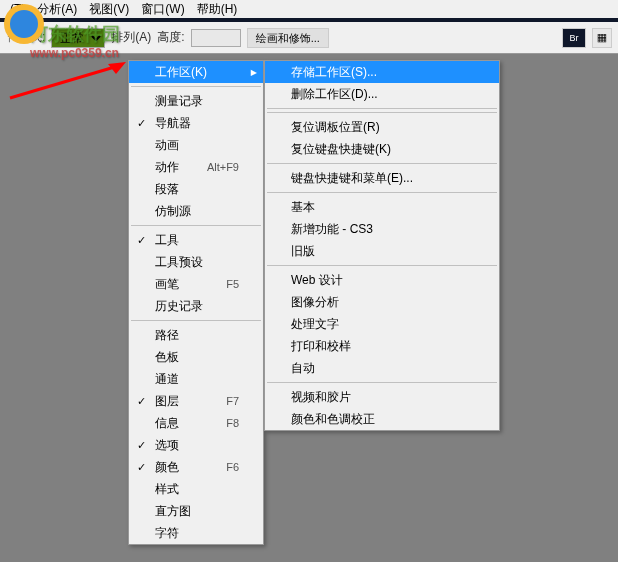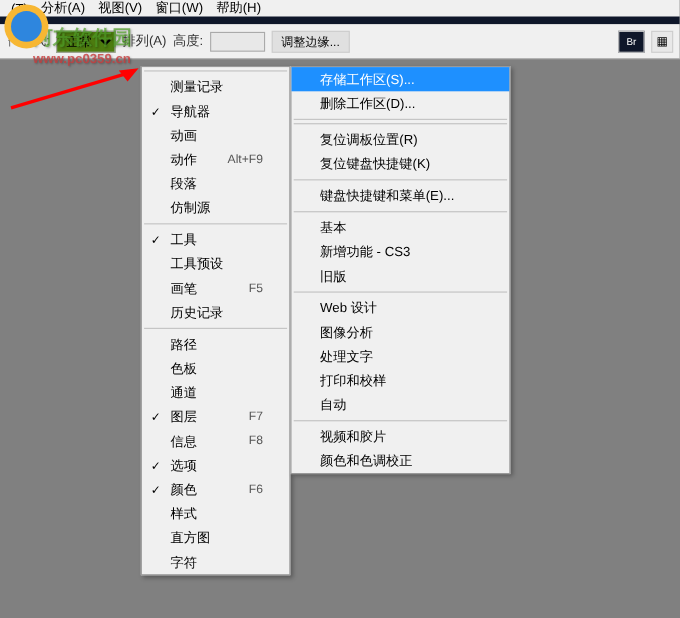--- a/index.html
+++ b/index.html
@@ -1,37 +1,37 @@
 <!DOCTYPE html>
 <html><head>
 <meta charset="utf-8">
 <style>
 * { margin: 0; padding: 0; box-sizing: border-box; font-family: "Microsoft YaHei", SimSun, sans-serif; }
 body { width: 618px; height: 562px; background: #808080; overflow: hidden; position: relative; }
 
-.menubar { background: #f0f0f0; height: 22px; display: flex; align-items: center; padding: 0 4px; font-size: 12px; border-bottom: 7px solid #0f172a; }
+.menubar { background: #f0f0f0; height: 22px; display: flex; align-items: center; padding: 0 4px; font-size: 12px; border-bottom: 4px solid #0f172a; }
 .menubar-item { padding: 2px 6px; cursor: pointer; }
 
 .toolbar { background: #f0f0f0; height: 32px; display: flex; align-items: center; padding: 0 6px; font-size: 12px; border-bottom: 1px solid #999; gap: 6px; }
 .toolbar-label { color: #333; }
 .toolbar-select { border: 1px solid #aaa; padding: 1px 4px; background: #4d7c0f; font-size: 12px; height: 20px; }
 .toolbar-input { border: 1px solid #aaa; width: 50px; height: 18px; background: #e8e8e8; font-size: 11px; }
 .toolbar-btn { border: 1px solid #ccc; background: #e0e0e0; padding: 2px 8px; font-size: 11px; height: 20px; }
 .toolbar-spacer { flex: 1; }
 .toolbar-icon { width: 24px; height: 20px; border: 1px solid #ccc; background: #0f172a; display: flex; align-items: center; justify-content: center; color: white; font-size: 9px; }
 .toolbar-icon2 { width: 20px; height: 20px; border: 1px solid #ccc; background: #e8e8e8; display: flex; align-items: center; justify-content: center; font-size: 11px; }
 
 .watermark { position: absolute; top: 22px; left: 30px; font-size: 18px; color: rgba(80,160,40,0.7); font-weight: bold; pointer-events: none; z-index: 50; text-shadow: 1px 1px 2px rgba(0,0,0,0.3); }
 .watermark-logo { position: absolute; top: 0; left: 0; width: 48px; height: 48px; pointer-events: none; z-index: 51; }
 
 .arrow { position: absolute; top: 60px; left: 8px; width: 120px; height: 40px; pointer-events: none; z-index: 40; }
 
 .menu { position: absolute; background: #f0f0f0; border: 1px solid #999; box-shadow: 2px 2px 4px rgba(0,0,0,0.3); font-size: 12px; z-index: 100; }
 .menu1 { top: 60px; left: 128px; width: 136px; }
-.menu2 { top: 60px; left: 264px; width: 200px; }
+.menu2 { top: 60px; left: 264px; width: 236px; }
 
 .menu-item { display: flex; align-items: center; padding: 3px 8px 3px 26px; cursor: pointer; position: relative; white-space: nowrap; height: 22px; }
 .menu-item.highlighted { background: #1e90ff; color: white; }
 .menu-item.has-sub::after { content: "▶"; position: absolute; right: 6px; font-size: 8px; }
 .menu-item .check { position: absolute; left: 8px; font-size: 11px; }
 .menu-item .shortcut { position: absolute; right: 24px; color: #555; font-size: 11px; }
 .menu-sep { height: 1px; background: #c0c0c0; margin: 3px 2px; }
 
 .canvas { position: absolute; top: 54px; left: 0; right: 0; bottom: 0; background: #808080; }
 </style>
@@ -46,21 +46,21 @@
   <span class="menubar-item">帮助(H)</span>
 </div>
 
 <div class="toolbar">
   <span>↑</span>
   <span class="toolbar-label">样式:</span>
   <select class="toolbar-select"><option>正常</option></select>
   <span class="toolbar-label">排列(A)</span>
   <span class="toolbar-label" style="">高度:</span>
   <input class="toolbar-input" style="">
-  <button class="toolbar-btn">调整边缘...</button>
+  <button class="toolbar-btn">绘画和修饰...</button>
   <div class="toolbar-spacer"></div>
   <div class="toolbar-icon">Br</div>
   <div class="toolbar-icon2">▦</div>
 </div>
 
 <div class="canvas"></div>
 
 <svg class="watermark-logo" viewBox="0 0 48 48">
   <circle cx="24" cy="24" r="20" fill="#f7b733"></circle>
   <circle cx="24" cy="24" r="14" fill="#2e86de"></circle>
@@ -69,20 +69,23 @@
   <div>河东软件园</div>
   <div style="font-size:12px;color:rgba(200,60,60,0.8)">www.pc0359.cn</div>
 </div>
 
 <svg class="arrow" viewBox="0 0 120 40">
   <line x1="2" y1="38" x2="110" y2="6" stroke="#ff0000" stroke-width="3"></line>
   <polygon points="118,2 100,4 108,14" fill="#ff0000"></polygon>
 </svg>
 
 <div class="menu menu1" id="menu1">
+    <div class="menu-item highlighted has-sub">
+      <span>工作区(K)</span>
+    </div>
     <div class="menu-sep"></div>
     <div class="menu-item">
       <span>测量记录</span>
     </div>
     <div class="menu-item">
       <span class="check">✓</span>
       <span>导航器</span>
     </div>
     <div class="menu-item">
       <span>动画</span>

